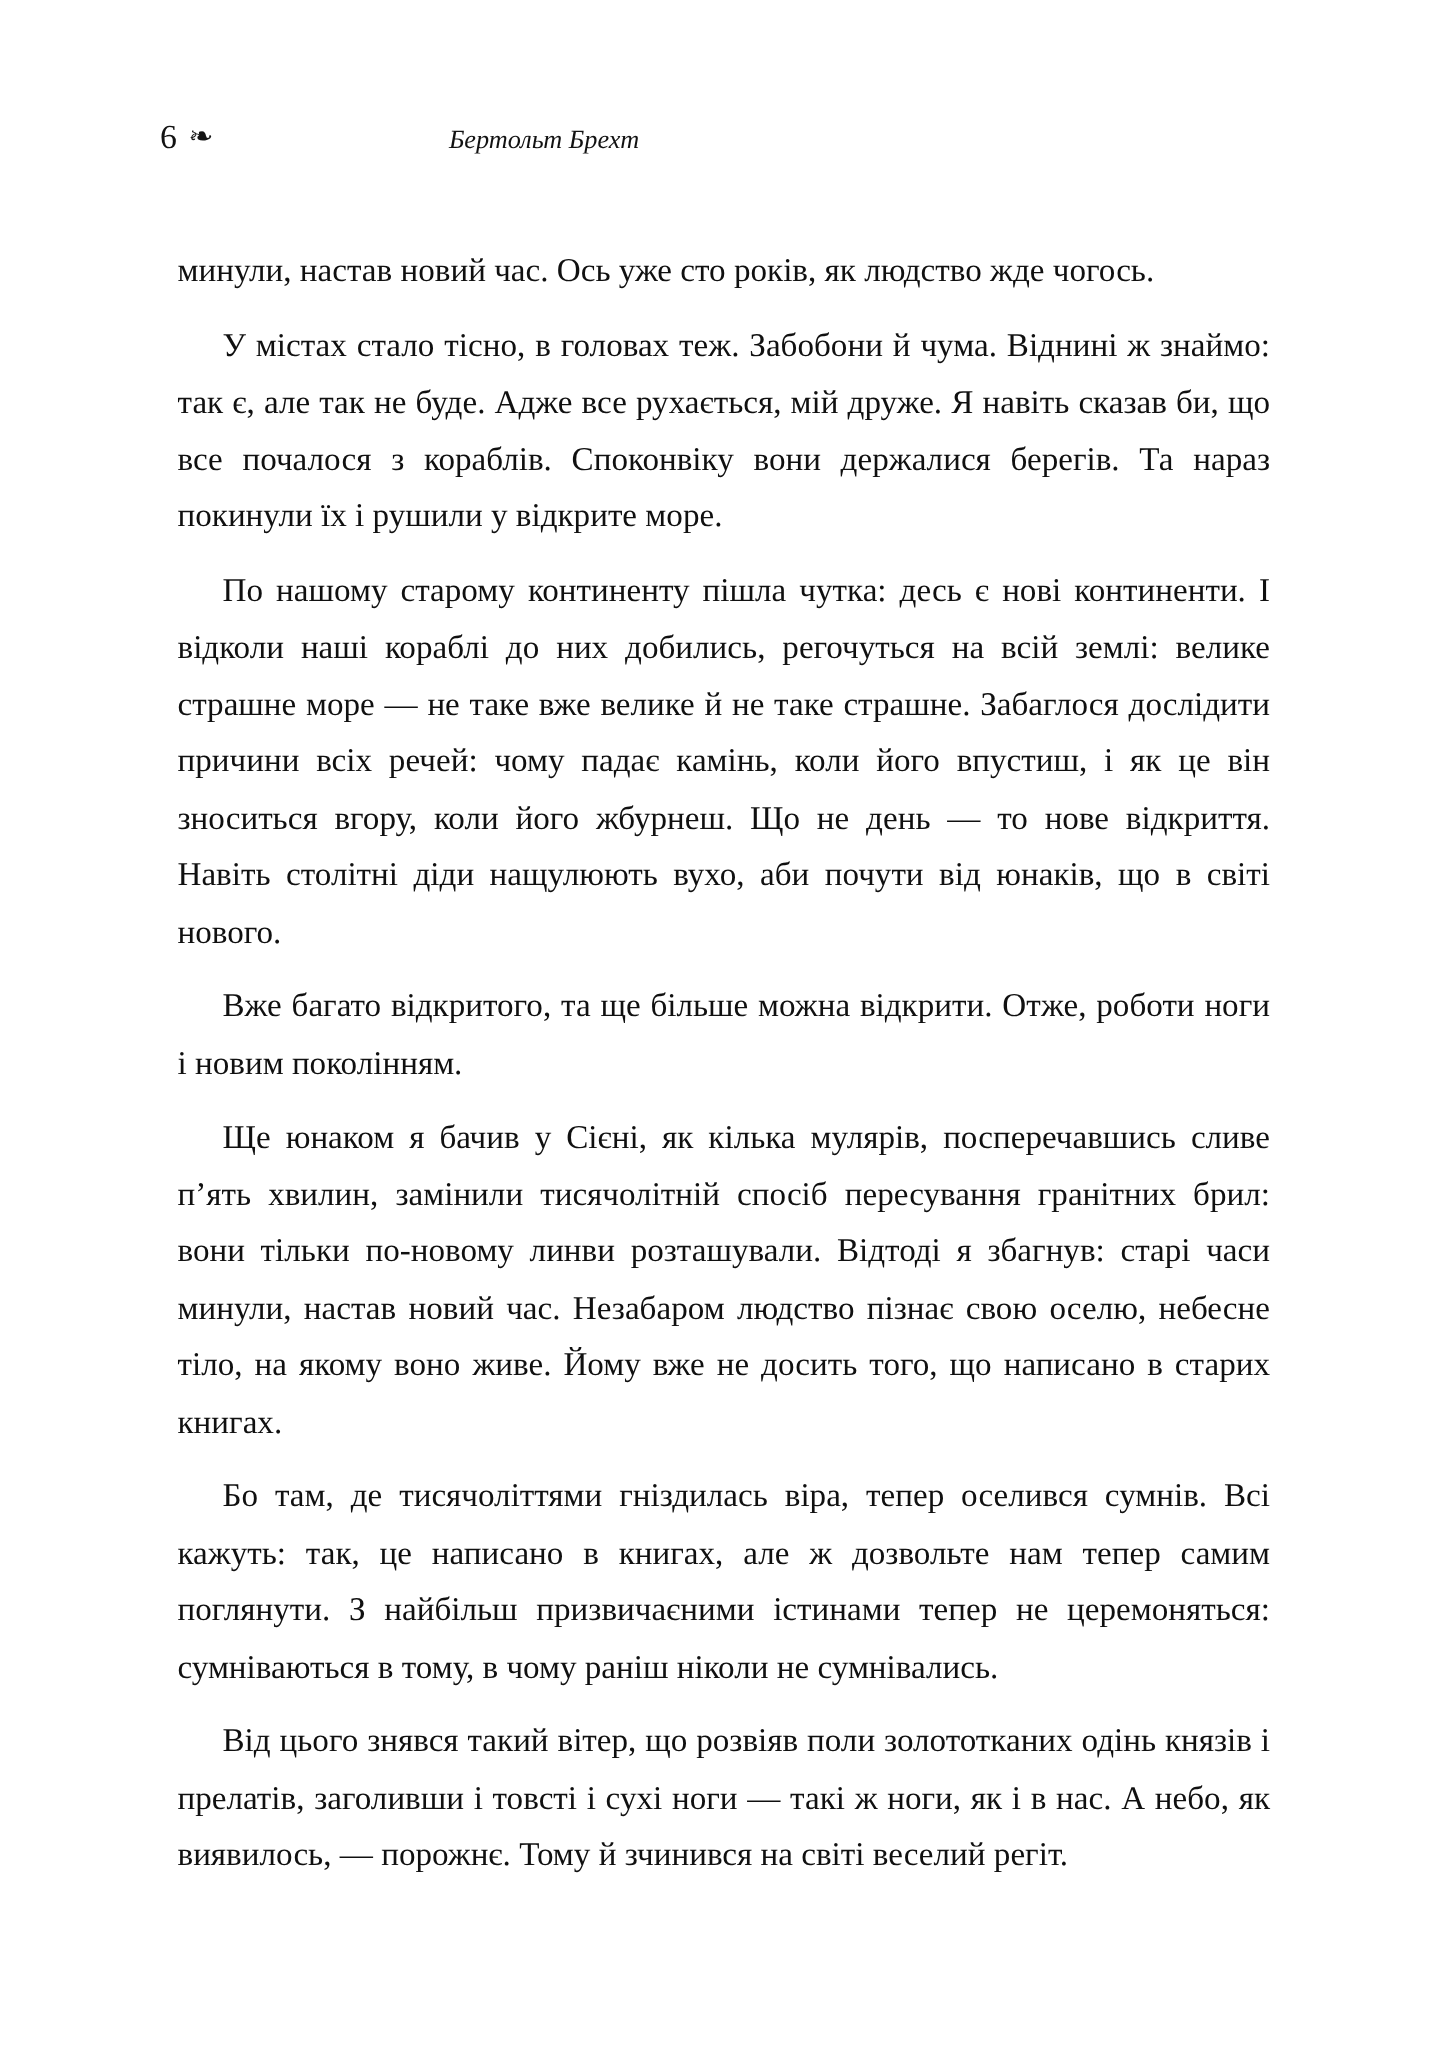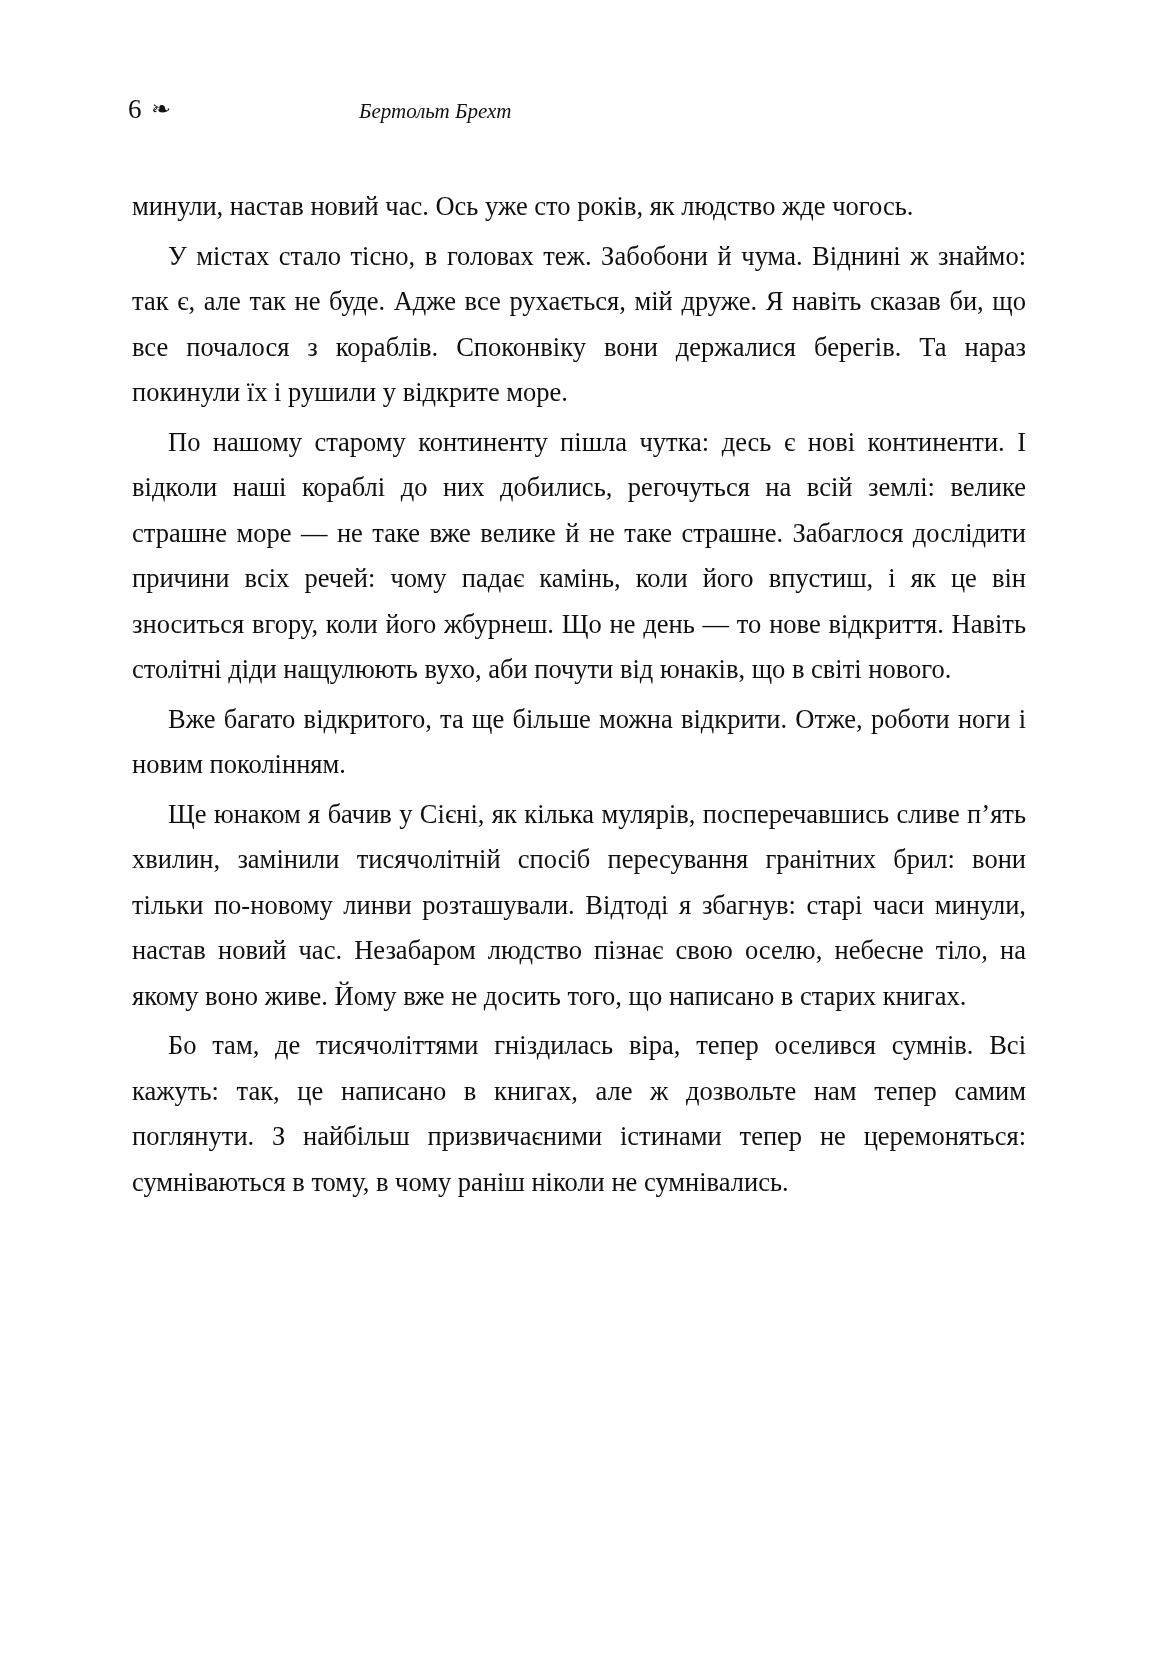--- a/index.html
+++ b/index.html
@@ -66,21 +66,21 @@
     width: 902px;
     font-family: "Liberation Serif", "DejaVu Serif", serif;
     font-size: 26.5px;
     line-height: 45.5px;
     color: #101010;
     text-align: justify;
     text-justify: inter-word;
     hyphens: none;
   }
   .textblock p {
-    margin: 4px;
+    margin: 14px;
     text-indent: 36px;
   }
   .textblock p.cont {
     text-indent: 0;
   }
   
   .textblock p:last-child {
     text-align: justify;
   }
 </style>
@@ -97,15 +97,16 @@
     <span class="head-author">Бертольт Брехт</span>
   </div>
 
   <div class="textblock">
       <p class="cont">минули, настав новий час. Ось уже сто років, як людство жде чогось.</p>
       <p>У містах стало тісно, в головах теж. Забобони й чума. Віднині ж знаймо: так є, але так не буде. Адже все рухається, мій друже. Я навіть сказав би, що все почалося з кораблів. Споконвіку вони держалися берегів. Та нараз покинули їх і рушили у відкрите море.</p>
       <p>По нашому старому континенту пішла чутка: десь є нові континенти. І відколи наші кораблі до них добились, регочуться на всій землі: велике страшне море — не таке вже велике й не таке страшне. Забаглося дослідити причини всіх речей: чому падає камінь, коли його впустиш, і як це він зноситься вгору, коли його жбурнеш. Що не день — то нове відкриття. Навіть столітні діди нащулюють вухо, аби почути від юнаків, що в світі нового.</p>
       <p>Вже багато відкритого, та ще більше можна відкрити. Отже, роботи ноги і новим поколінням.</p>
       <p>Ще юнаком я бачив у Сієні, як кілька мулярів, посперечавшись сливе п’ять хвилин, замінили тисячолітній спосіб пересування гранітних брил: вони тільки по-новому линви розташували. Відтоді я збагнув: старі часи минули, настав новий час. Незабаром людство пізнає свою оселю, небесне тіло, на якому воно живе. Йому вже не досить того, що написано в старих книгах.</p>
       <p>Бо там, де тисячоліттями гніздилась віра, тепер оселився сумнів. Всі кажуть: так, це написано в книгах, але ж дозвольте нам тепер самим поглянути. З найбільш призвичаєними істинами тепер не церемоняться: сумніваються в тому, в чому раніш ніколи не сумнівались.</p>
+      <p>Від цього знявся такий вітер, що розвіяв поли золототканих одінь князів і прелатів, заголивши і товсті і сухі ноги — такі ж ноги, як і в нас. А небо, як виявилось, — порожнє. Тому й зчинився на світі веселий регіт.</p>
     </div>
 
 </div>
 
 </body></html>

